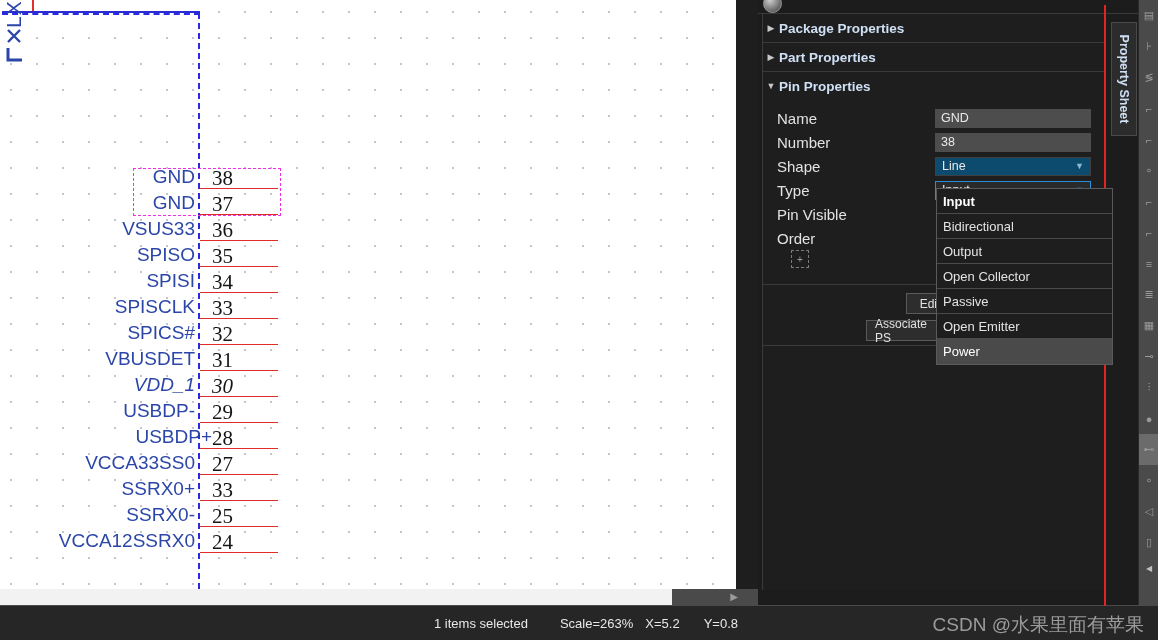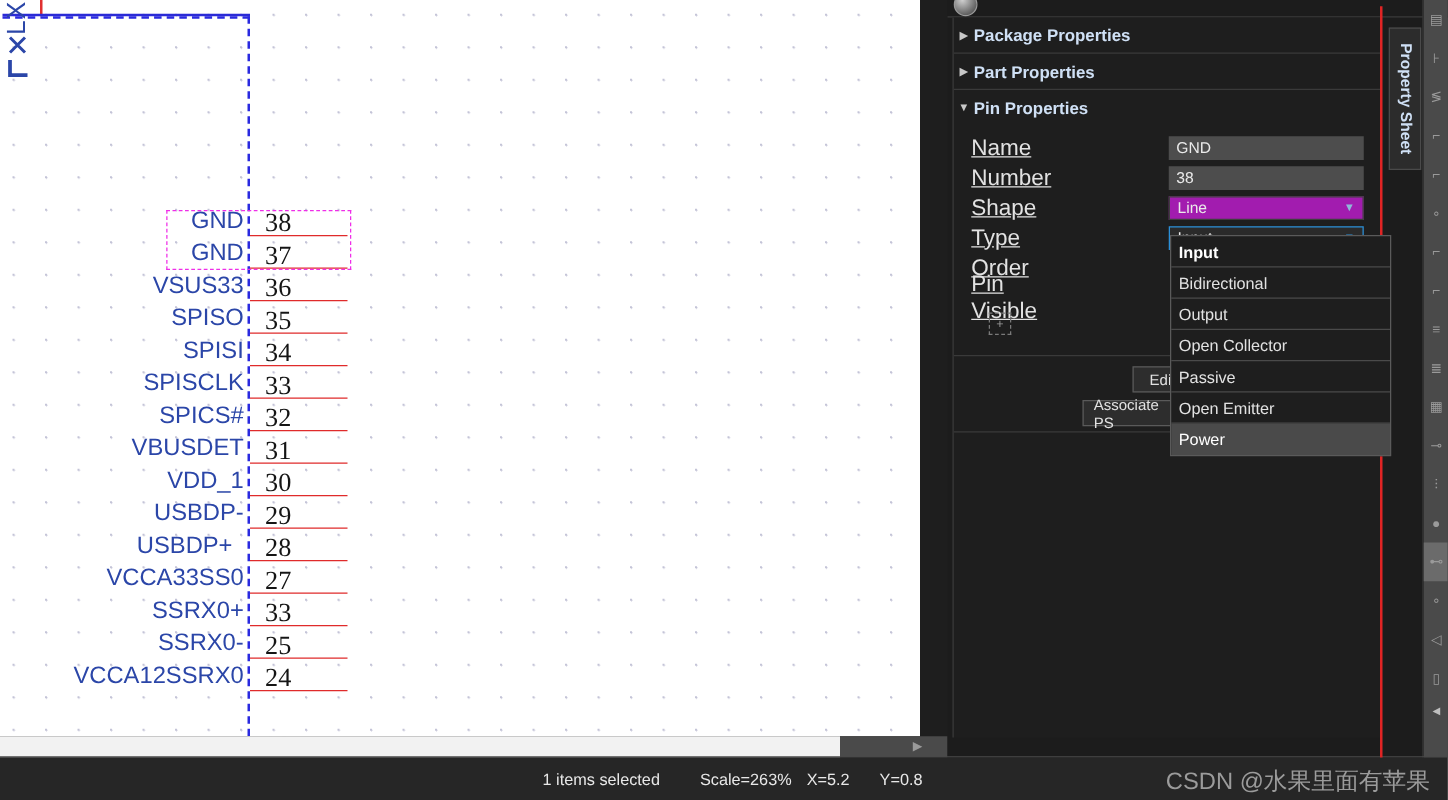--- a/index.html
+++ b/index.html
@@ -38,24 +38,24 @@
   #rightpane{position:absolute;left:758px;top:0;width:400px;height:606px;background:#1c1c1c;}
   #topbar{position:absolute;left:0;top:0;width:400px;height:13px;background:#1c1c1c;border-bottom:1px solid #3a3a3a;}
   #top-circle{position:absolute;left:5px;top:-6px;width:17px;height:17px;border-radius:50%;
               background:radial-gradient(circle at 35% 30%,#cfcfcf,#6d6d6d 65%,#3c3c3c);border:1px solid #9a9a9a;}
   #propsheet{position:absolute;left:4px;top:14px;width:342px;height:576px;background:#1e1e1e;border-left:1px solid #3a3a3a;}
 
   .section{position:relative;height:28px;display:flex;align-items:center;border-bottom:1px solid #3a3a3a;}
   .section .tri{width:16px;text-align:center;color:#c8c8c8;font-size:9px;}
   .section .stitle{font-size:13.5px;font-weight:bold;color:#cfe0f5;}
   .row{position:relative;height:24px;display:flex;align-items:center;}
-  .row .lbl{width:75px;padding-left:14px;font-size:18px;color:#e2e2e2;text-decoration:underline;}
+  .row .lbl{width:75px;padding-left:14px;font-size:15px;color:#e2e2e2;}
   .fieldbox{position:absolute;left:172px;width:156px;height:19px;background:#4d4d4d;color:#eaeaea;
             font-size:12.5px;display:flex;align-items:center;padding-left:6px;box-sizing:border-box;}
-  .combobox{position:absolute;left:172px;width:156px;height:19px;background:#a21caf;color:#eaeaea;
+  .combobox{position:absolute;left:172px;width:156px;height:19px;background:#0c4a6e;color:#eaeaea;
             font-size:12.5px;display:flex;align-items:center;padding-left:6px;box-sizing:border-box;
             border:1px solid #3f3f3f;}
   .combobox.focused{border:1.5px solid #2a8fd8;background:#2a2a2a;}
   .caret{position:absolute;right:6px;color:#2a8fd8;font-size:9px;}
   .caret.dim{color:#8fb8d8;}
   .orderbtn{position:absolute;left:28px;top:0;width:16px;height:16px;border:1px dashed #7a7a7a;
             color:#9a9a9a;font-size:10px;display:flex;align-items:center;justify-content:center;}
   .sep{height:1px;background:#3a3a3a;margin:0;}
 
   .actionbtn{position:absolute;height:21px;background:#2d2d2d;border:1px solid #5a5a5a;color:#e2e2e2;
@@ -143,32 +143,32 @@
         <div class="pinrow" style="top: 326px; left: 0px; width: 290px;">
           <div class="pinname" style="right: 95px; top: -4px;">SPICS#</div>
           <div class="pinline" style="top: 18px;"></div>
           <div class="pinnum" style="top: -4px;">32</div>
         </div>
         <div class="pinrow" style="top: 352px; left: 0px; width: 290px;">
           <div class="pinname" style="right: 95px; top: -4px; margin-left: 16px;">VBUSDET</div>
           <div class="pinline" style="top: 18px;"></div>
           <div class="pinnum" style="top: -4px;">31</div>
         </div>
-        <div class="pinrow" style="top: 378px; left: 0px; width: 290px;">
+        <div class="pinrow" style="top: 378px; left: 0px; width: 290px; font-style: italic;">
           <div class="pinname" style="right: 95px; top: -4px;">VDD_1</div>
           <div class="pinline" style="top: 18px;"></div>
           <div class="pinnum" style="top: -4px;">30</div>
         </div>
         <div class="pinrow" style="top: 404px; left: 0px; width: 290px;">
           <div class="pinname" style="right: 95px; top: -4px;">USBDP-</div>
           <div class="pinline" style="top: 18px;"></div>
           <div class="pinnum" style="top: -4px;">29</div>
         </div>
         <div class="pinrow" style="top: 430px; left: 0px; width: 290px;">
-          <div class="pinname" style="right: 104px; top: -4px; text-align: center;">USBDP+</div>
+          <div class="pinname" style="right: 78px; top: -4px; text-align: center;">USBDP+</div>
           <div class="pinline" style="top: 18px;"></div>
           <div class="pinnum" style="top: -4px;">28</div>
         </div>
         <div class="pinrow" style="top: 456px; left: 0px; width: 290px;">
           <div class="pinname" style="right: 95px; top: -4px;">VCCA33SS0</div>
           <div class="pinline" style="top: 18px;"></div>
           <div class="pinnum" style="top: -4px;">27</div>
         </div>
         <div class="pinrow" style="top: 482px; left: 0px; width: 290px;">
           <div class="pinname" style="right: 95px; top: -4px;">SSRX0+</div>
@@ -237,24 +237,24 @@
         </span>
       </div>
       <div class="row">
         <span class="lbl">Type</span>
         <span class="combobox focused">
           <span>Input</span>
           <span class="caret">▼</span>
         </span>
       </div>
       <div class="row">
+        <span class="lbl">Pin Visible</span>
+      </div>
+      <div class="row">
         <span class="lbl">Order</span>
-      </div>
-      <div class="row">
-        <span class="lbl">Pin Visible</span>
       </div>
       <div class="row" style="height:26px">
         <span class="orderbtn">+</span>
       </div>
 
       <div class="sep" style="margin-top:8px"></div>
 
       <div style="position:relative;height:60px">
         <span class="actionbtn" style="left:143px;top:8px;width:48px">Edit</span>
         <span class="actionbtn" style="left:103px;top:35px;width:88px">Associate PS</span>

